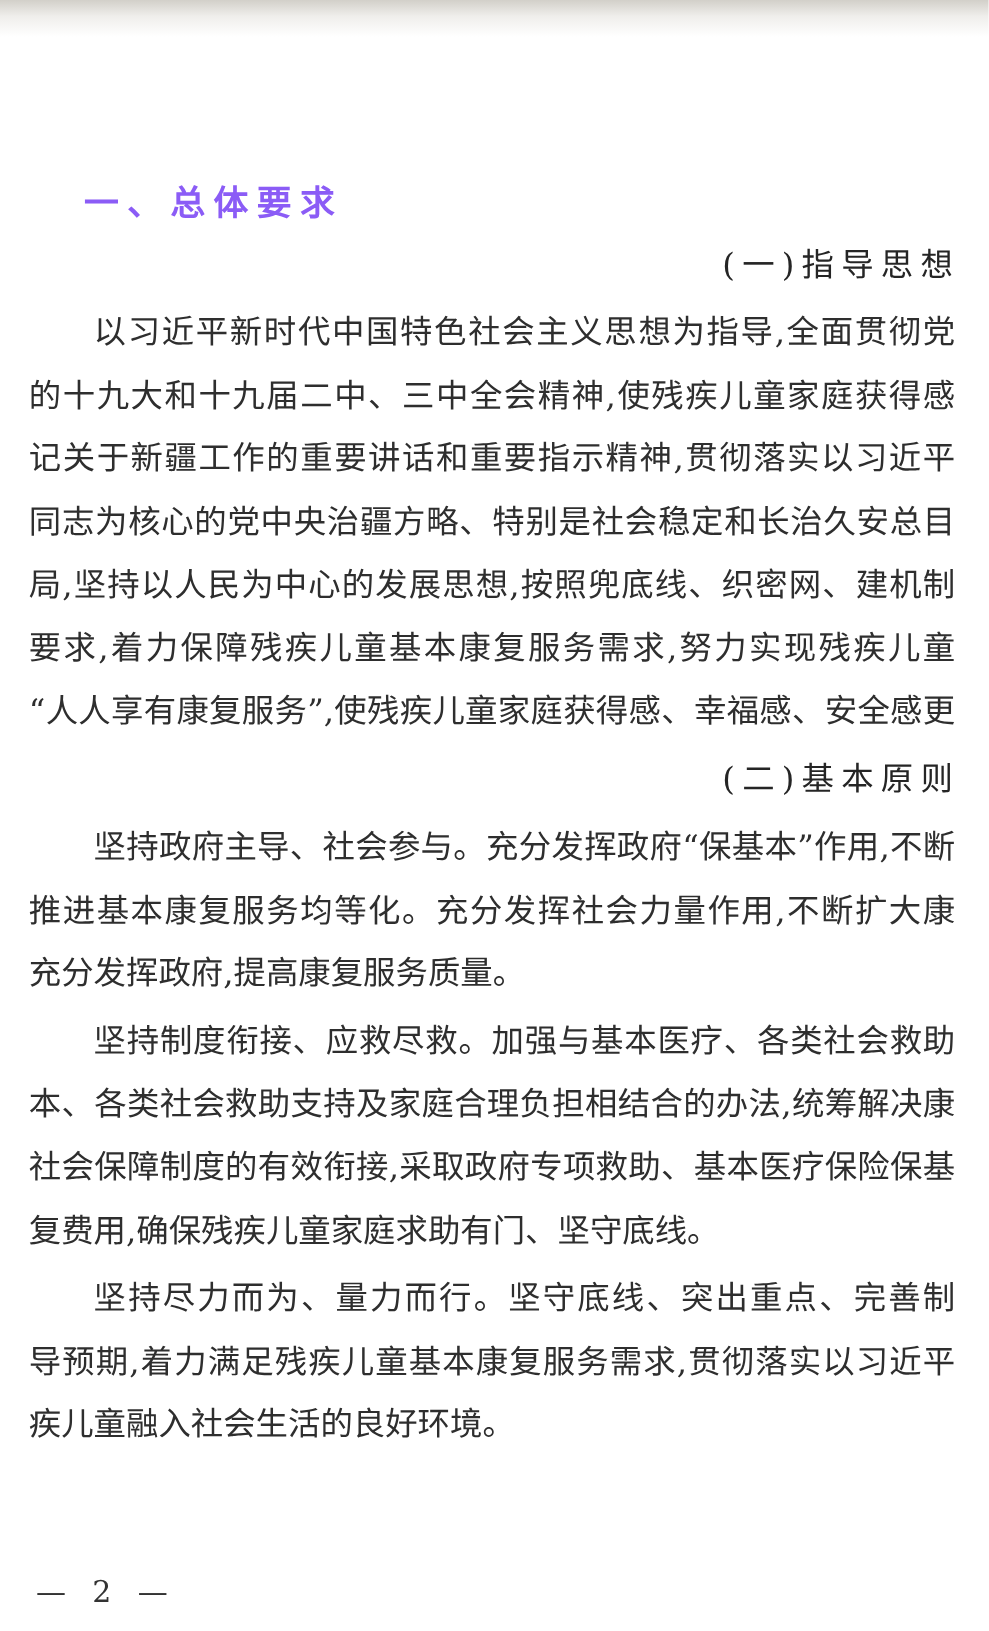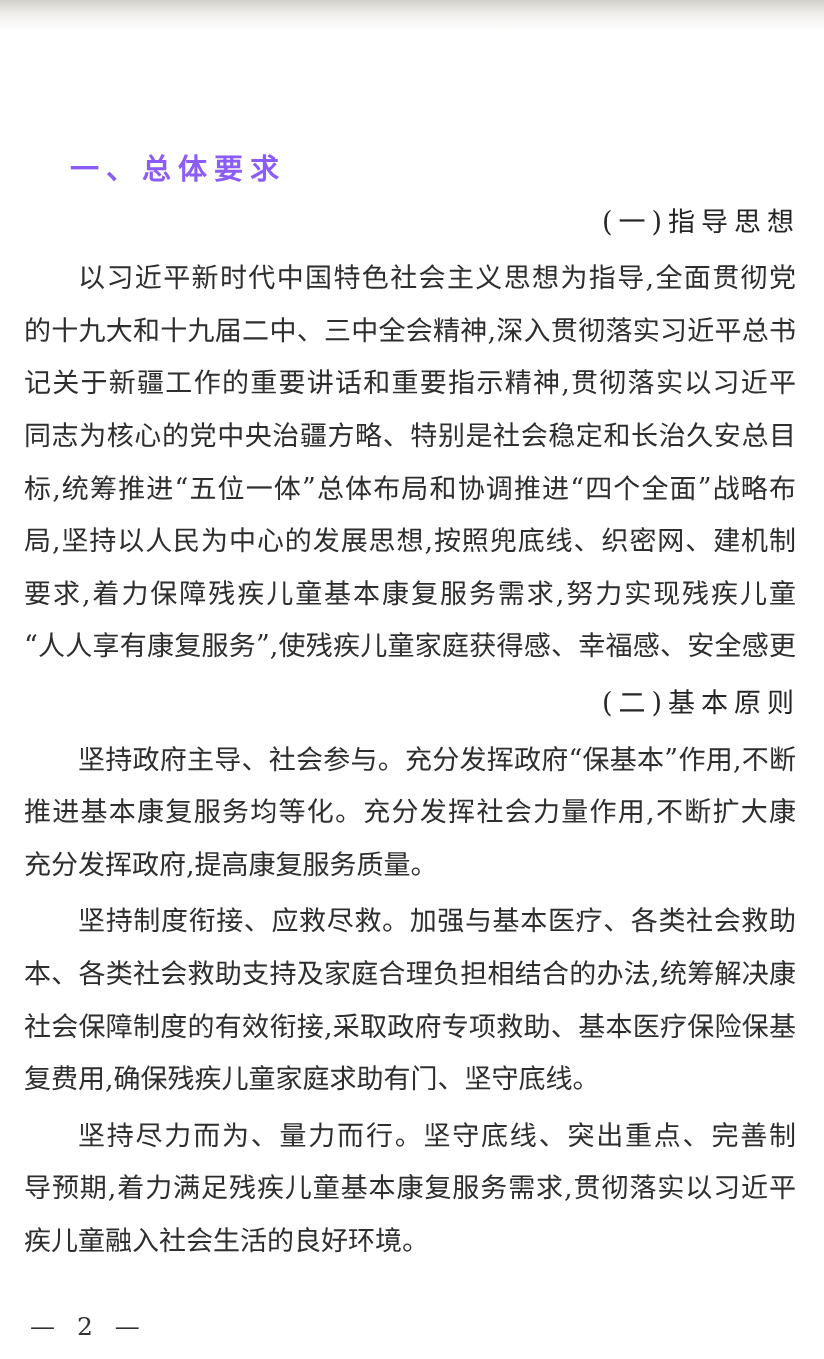--- a/index.html
+++ b/index.html
@@ -81,24 +81,23 @@
   <div class="scan-shade-top"></div>
 
   <div class="content">
 
     <div class="h1">一、总体要求</div>
 
     <div class="subhead">(一)指导思想</div>
 
     <div class="para">
       <div class="line first">以习近平新时代中国特色社会主义思想为指导,全面贯彻党</div>
-      <div class="line">的十九大和十九届二中、三中全会精神,深入贯彻落实习近平总书</div>
+      <div class="line">的十九大和十九届二中、三中全会精神,使残疾儿童家庭获得感</div>
       <div class="line">记关于新疆工作的重要讲话和重要指示精神,贯彻落实以习近平</div>
       <div class="line">同志为核心的党中央治疆方略、特别是社会稳定和长治久安总目</div>
-      <div class="line">标,统筹推进“五位一体”总体布局和协调推进“四个全面”战略布</div>
       <div class="line">局,坚持以人民为中心的发展思想,按照兜底线、织密网、建机制的</div>
       <div class="line">要求,着力保障残疾儿童基本康复服务需求,努力实现残疾儿童</div>
       <div class="line">“人人享有康复服务”,使残疾儿童家庭获得感、幸福感、安全感更</div>
     </div>
 
     <div class="subhead">(二)基本原则</div>
 
     <div class="para">
       <div class="line first">坚持政府主导、社会参与。充分发挥政府“保基本”作用,不断</div>
       <div class="line">推进基本康复服务均等化。充分发挥社会力量作用,不断扩大康</div>

